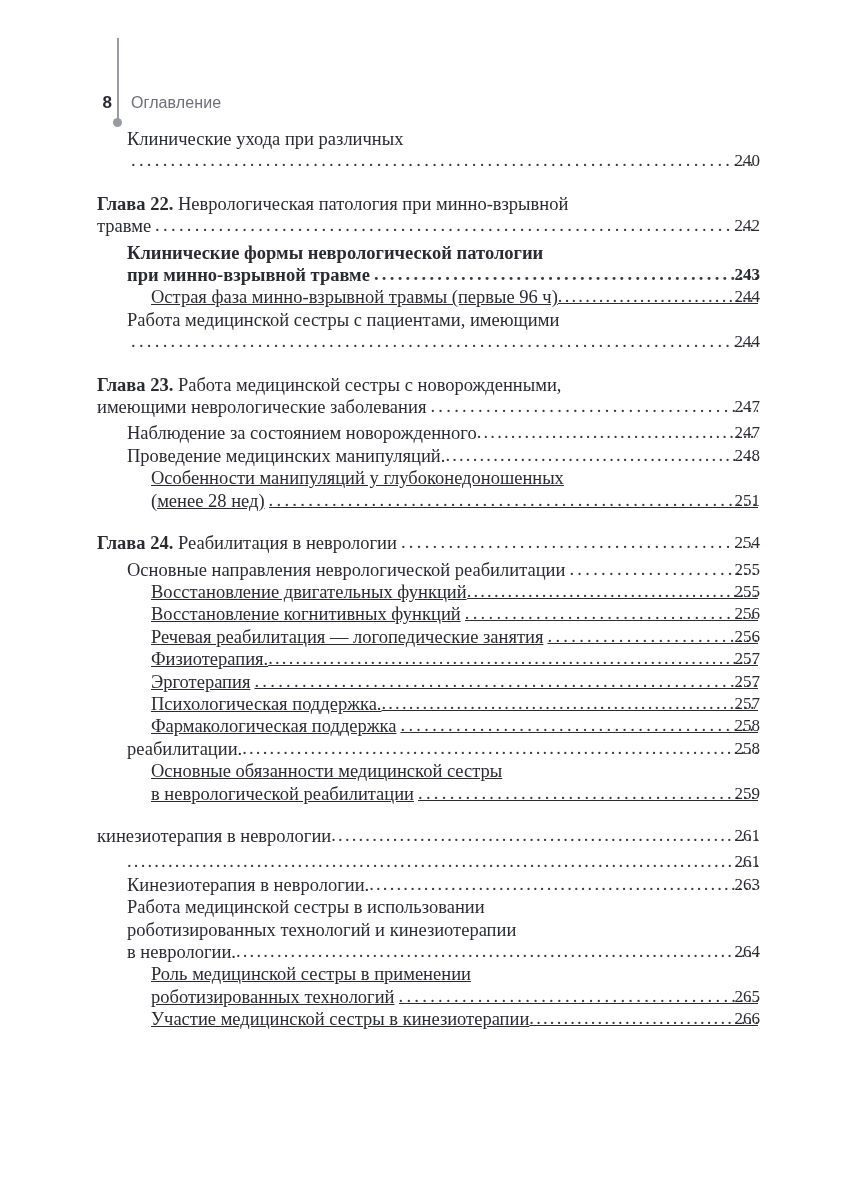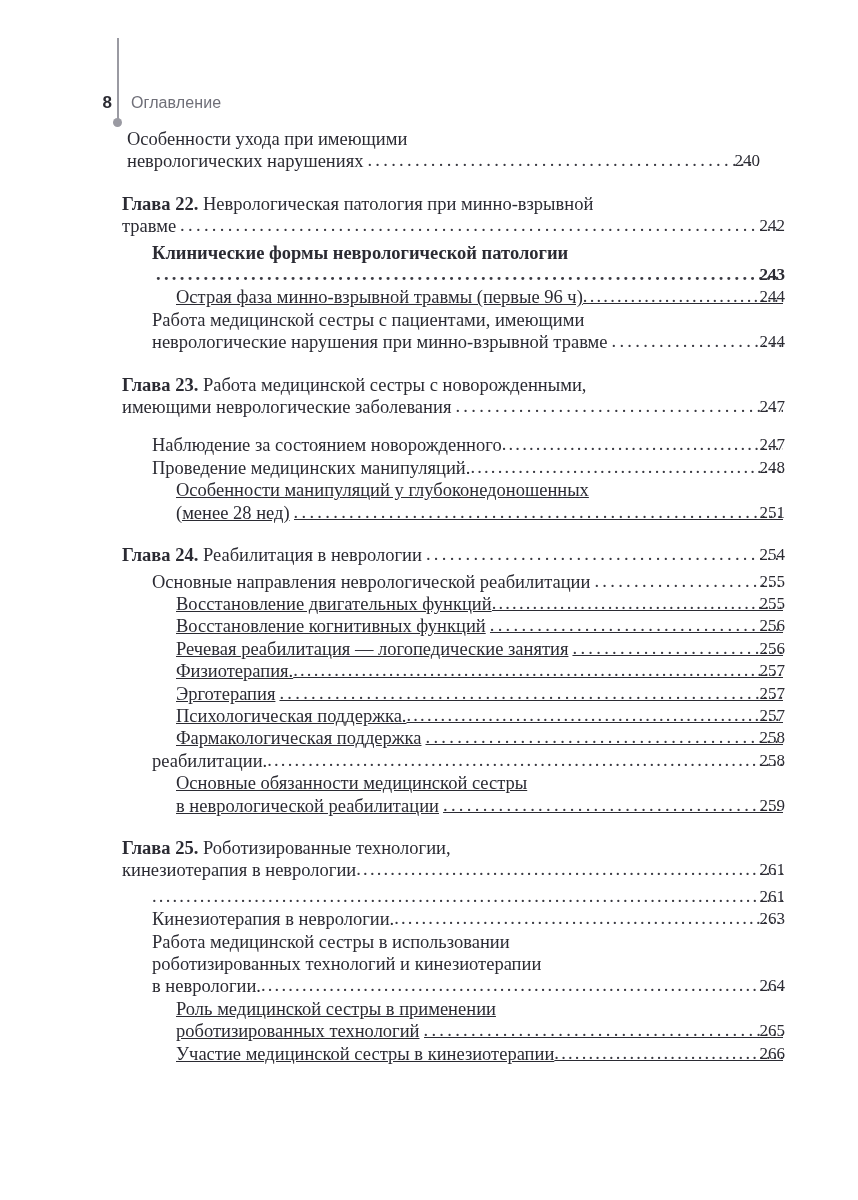--- a/index.html
+++ b/index.html
@@ -73,21 +73,21 @@
 
   
   .toc {
     position: absolute;
     left: 0;
     top: 128px;
     width: 858px;
   }
 
   .toc-group { margin-bottom: 0; }
-  .toc-group.gap-before { margin-top: 20px; padding-left: 25px; }
+  .toc-group.gap-before { margin-top: 20px; }
 
   .entry {
     position: relative;
     font-size: 18.5px;
     line-height: 22.4px;
     color: #2b2b33;
     padding-right: 98px;   
     box-sizing: border-box;
     width: 858px;
   }
@@ -146,70 +146,69 @@
   <div class="running-head">
     <div class="folio">8</div>
     <div class="head-rule"></div>
     <div class="head-dot"></div>
     <div class="head-title">Оглавление</div>
   </div>
 
   <div class="toc" id="toc-root">
       <div class="toc-group">
         <div class="entry lvl-1">
-          <div class="pre-line">Особенности ухода при имеющими</div>
-          <div class="leader-row">
-            <span class="leader-text">неврологических нарушениях</span>
+          <div class="pre-line">Клинические ухода при различных</div>
+          <div class="leader-row">
             <span class="dots">........................................................................................................................</span>
             <span class="pageno">240</span>
           </div>
         </div>
       </div>
       <div class="toc-group gap-before">
         <div class="entry lvl-0">
           <div class="pre-line"><span class="chapter-label">Глава 22.</span> Неврологическая патология при минно-взрывной</div>
           <div class="leader-row">
             <span class="leader-text">травме</span>
             <span class="dots">........................................................................................................................</span>
             <span class="pageno">242</span>
           </div>
         </div>
         <div class="entry lvl-1" style="margin-top: 4px; font-weight: bold;">
           <div class="pre-line">Клинические формы неврологической патологии</div>
           <div class="leader-row">
+            <span class="leader-text">при минно-взрывной травме</span>
             <span class="dots">........................................................................................................................</span>
             <span class="pageno">243</span>
           </div>
         </div>
         <div class="entry lvl-2">
           <div class="leader-row">
             <span class="leader-text">Острая фаза минно-взрывной травмы (первые 96 ч)</span>
             <span class="dots tight">........................................................................................................................</span>
             <span class="pageno">244</span>
           </div>
         </div>
         <div class="entry lvl-1">
           <div class="pre-line">Работа медицинской сестры с пациентами, имеющими</div>
           <div class="leader-row">
-            <span class="leader-text">неврологические нарушения при минно-взрывной травме</span>
             <span class="dots">........................................................................................................................</span>
             <span class="pageno">244</span>
           </div>
         </div>
       </div>
       <div class="toc-group gap-before">
         <div class="entry lvl-0">
           <div class="pre-line"><span class="chapter-label">Глава 23.</span> Работа медицинской сестры с новорожденными,</div>
           <div class="leader-row">
             <span class="leader-text">имеющими неврологические заболевания</span>
             <span class="dots">........................................................................................................................</span>
             <span class="pageno">247</span>
           </div>
         </div>
-        <div class="entry lvl-1" style="margin-top: 16px;">
+        <div class="entry lvl-1" style="margin-top: 4px;">
           <div class="leader-row">
             <span class="leader-text">Наблюдение за состоянием новорожденного</span>
             <span class="dots tight">........................................................................................................................</span>
             <span class="pageno">247</span>
           </div>
         </div>
         <div class="entry lvl-1">
           <div class="leader-row">
             <span class="leader-text">Проведение медицинских манипуляций.</span>
             <span class="dots tight">........................................................................................................................</span>
@@ -300,21 +299,20 @@
           <div class="pre-line">Основные обязанности медицинской сестры</div>
           <div class="leader-row">
             <span class="leader-text">в неврологической реабилитации</span>
             <span class="dots">........................................................................................................................</span>
             <span class="pageno">259</span>
           </div>
         </div>
       </div>
       <div class="toc-group gap-before">
         <div class="entry lvl-0">
-          <div class="pre-line"><span class="chapter-label">Глава 25.</span> Роботизированные технологии,</div>
           <div class="leader-row">
             <span class="leader-text">кинезиотерапия в неврологии</span>
             <span class="dots tight">........................................................................................................................</span>
             <span class="pageno">261</span>
           </div>
         </div>
         <div class="entry lvl-1" style="margin-top: 4px;">
           <div class="leader-row">
             <span class="dots tight">........................................................................................................................</span>
             <span class="pageno">261</span>

